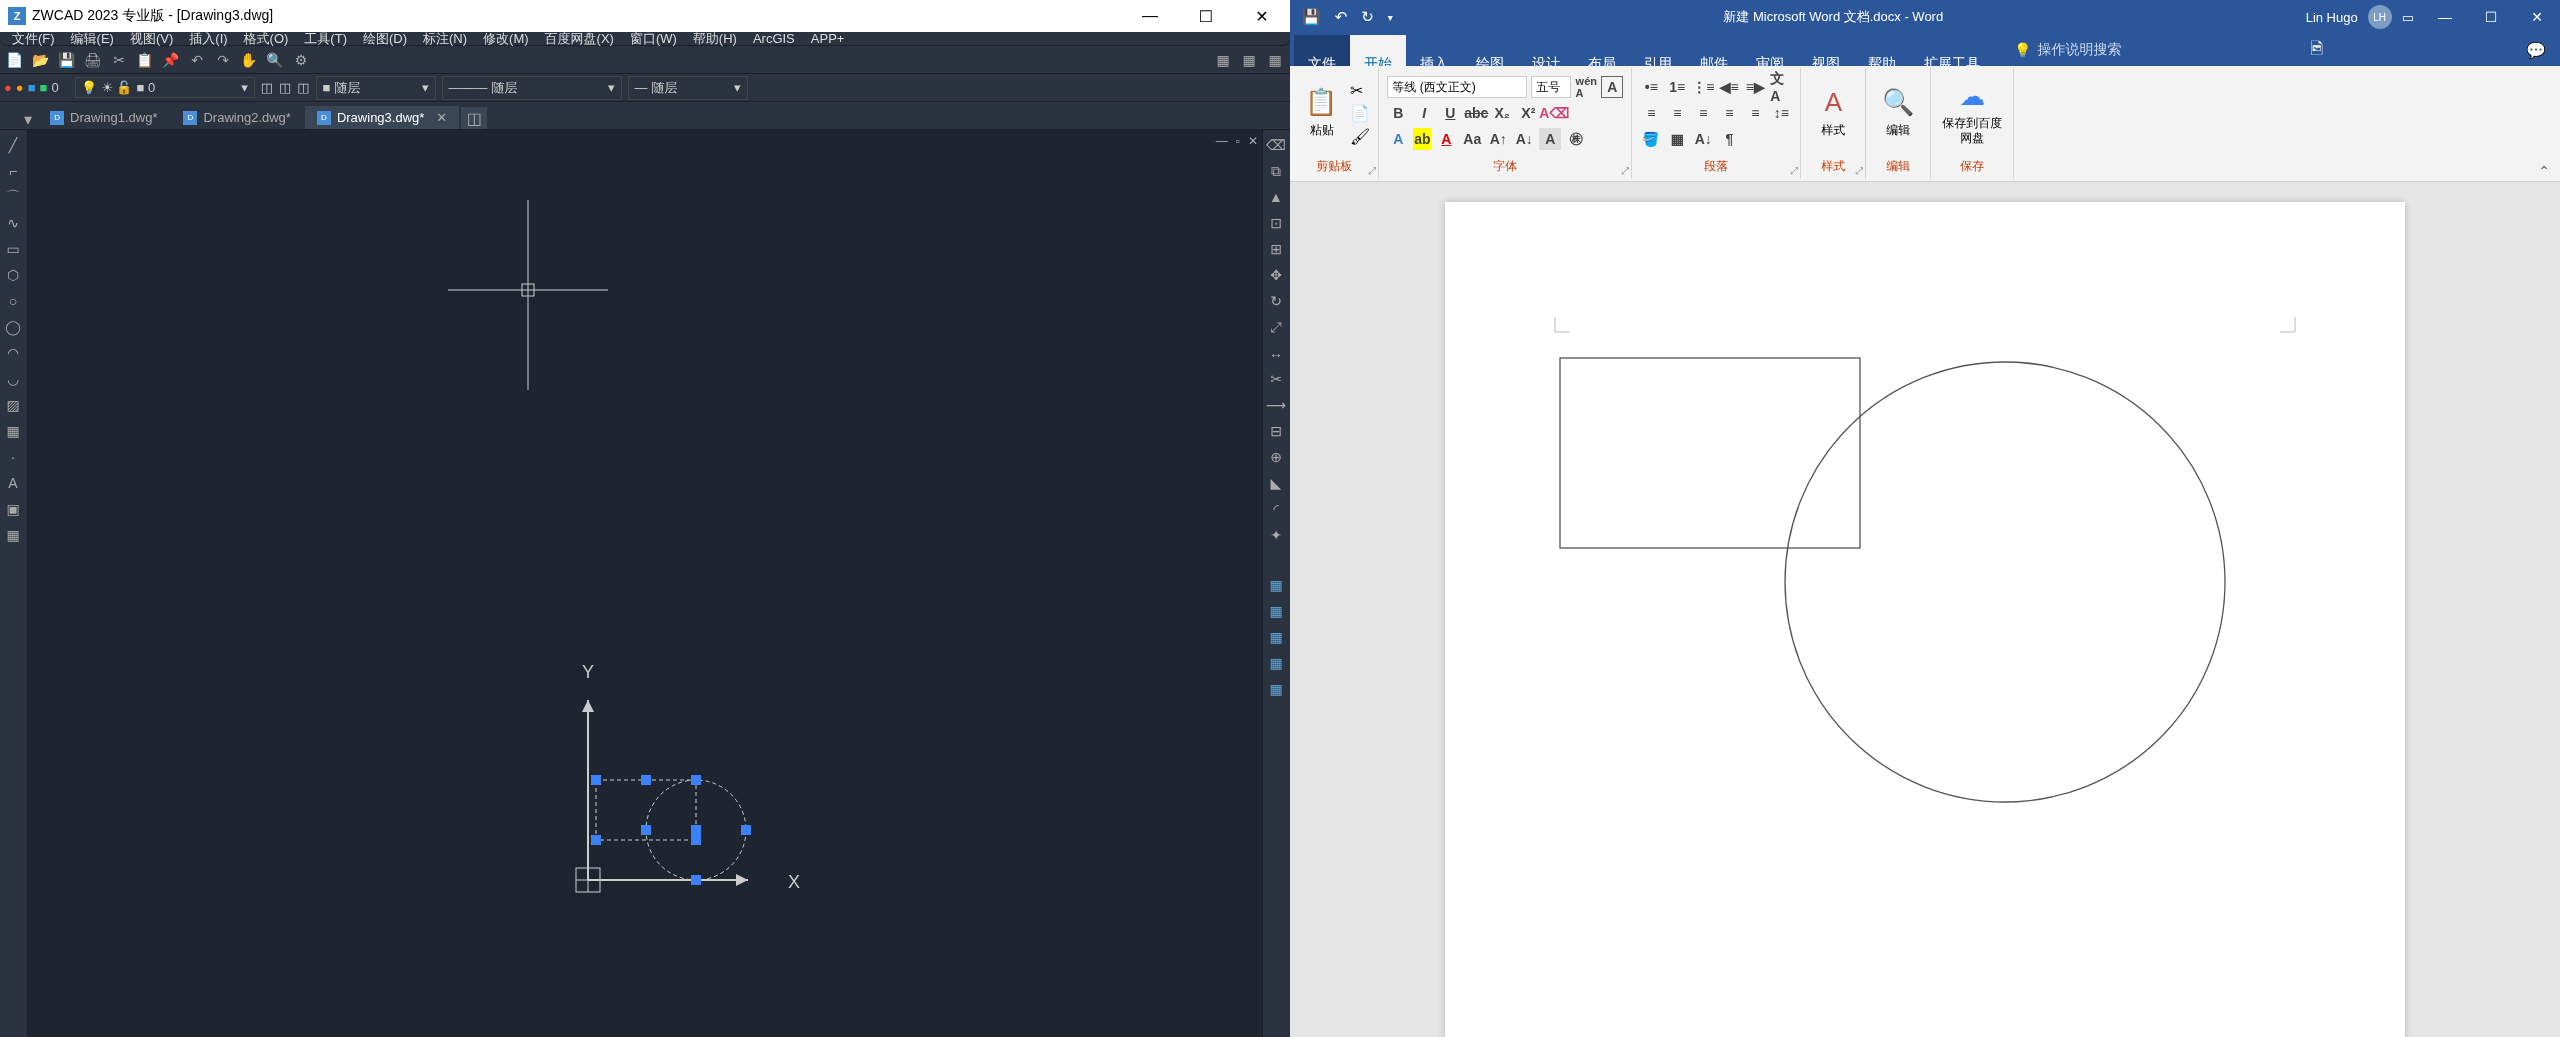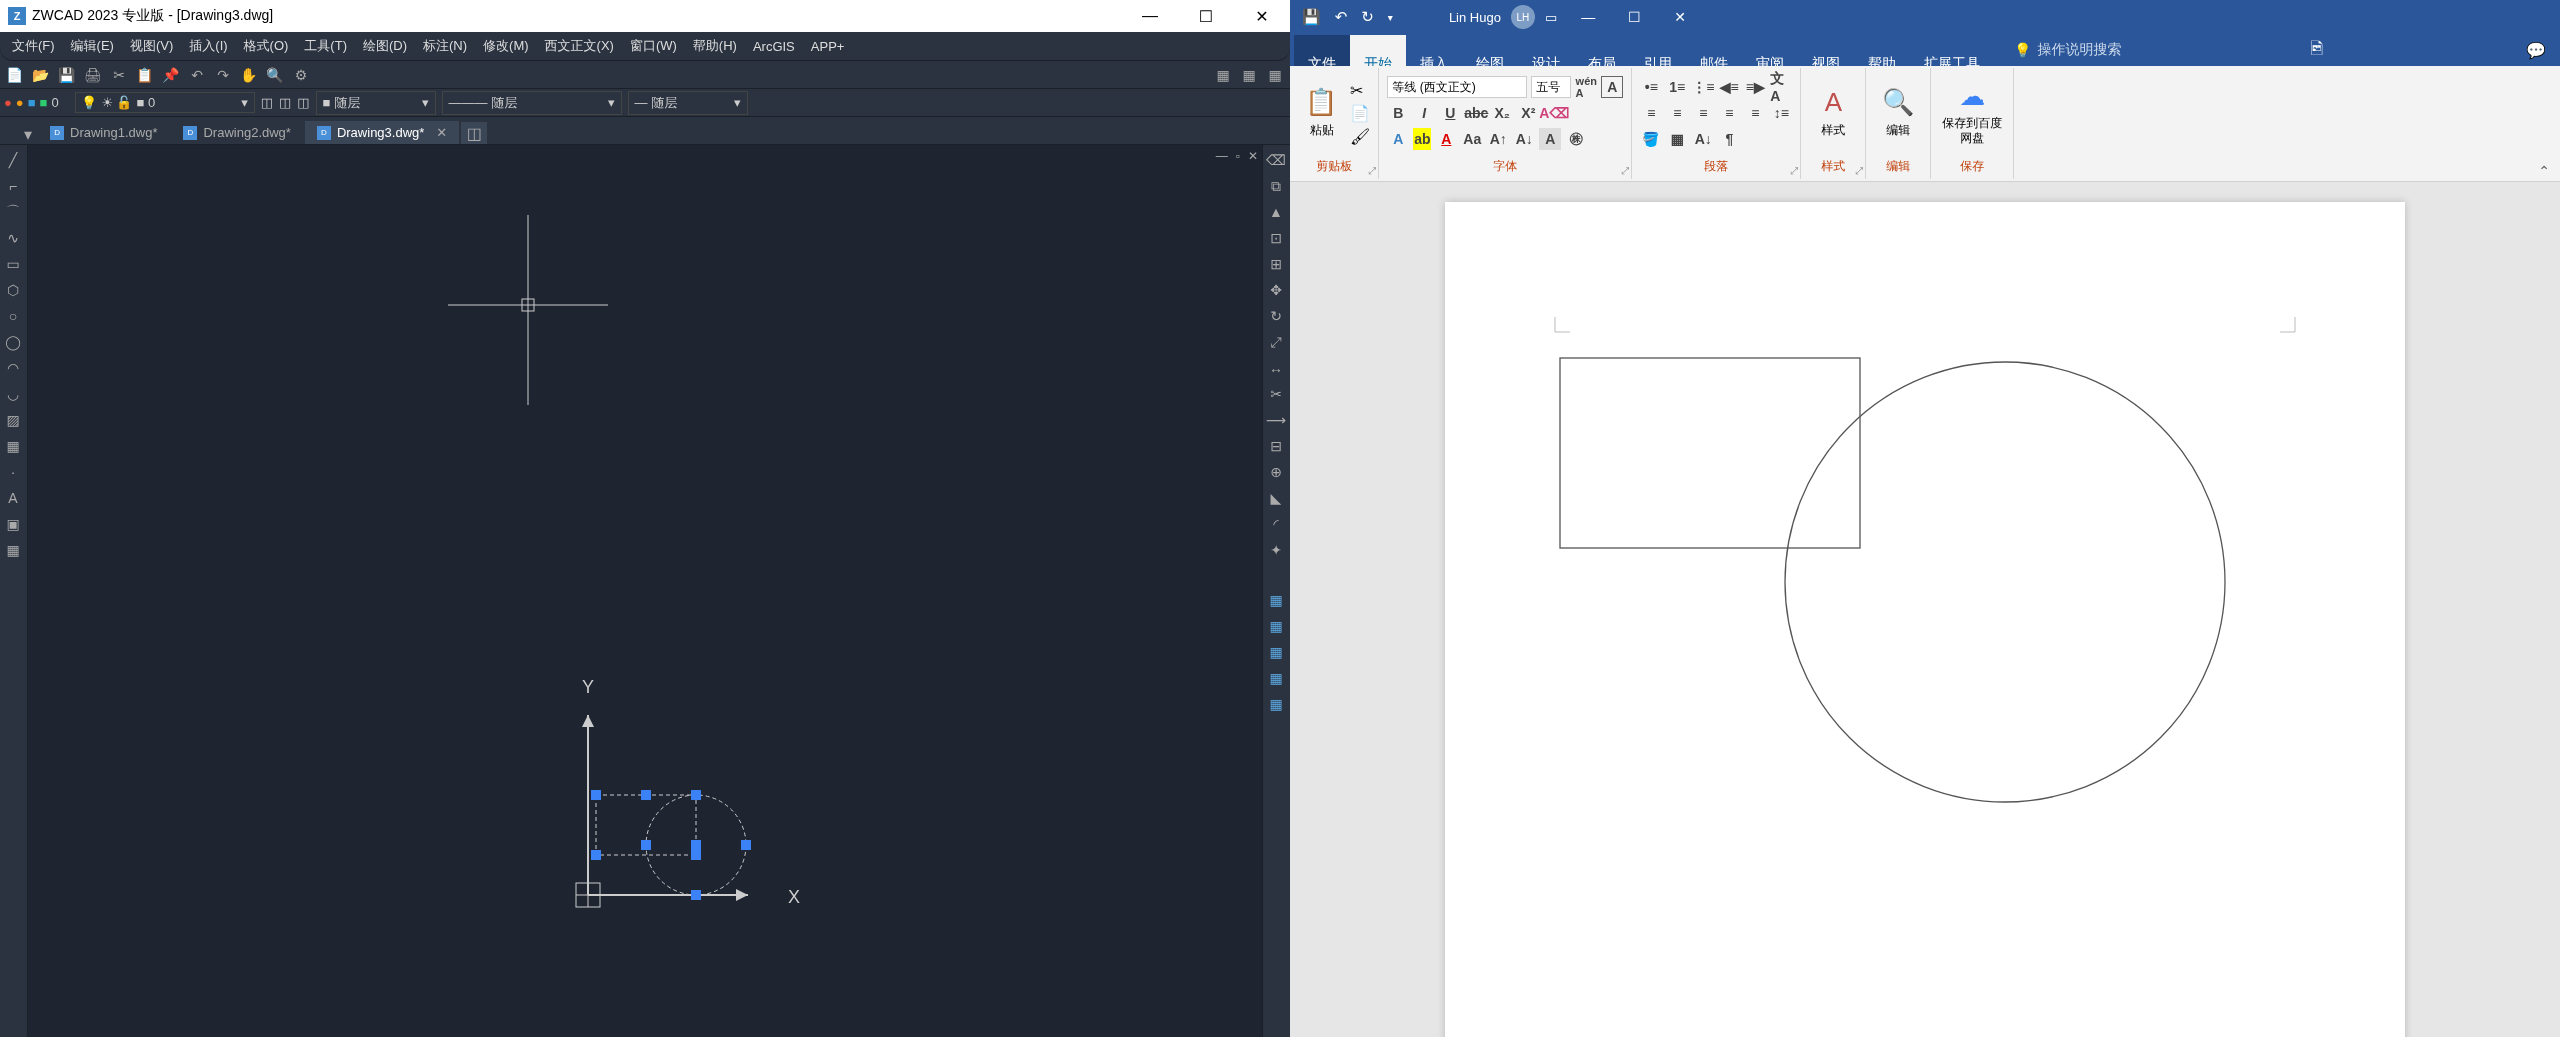--- a/index.html
+++ b/index.html
@@ -2,21 +2,21 @@
 <html><head>
 <meta charset="utf-8">
 <style>
 * { margin: 0; padding: 0; box-sizing: border-box; font-family: "Microsoft YaHei", sans-serif; }
 body { display: flex; width: 2560px; height: 1037px; overflow: hidden; }
 .zwcad { width: 1290px; height: 1037px; background: #2b3340; display: flex; flex-direction: column; }
 .zwcad-titlebar { height: 32px; background: #fff; display: flex; align-items: center; padding: 0 8px; color: #000; font-size: 14px; }
 .zwcad-titlebar .title { flex: 1; display: flex; align-items: center; gap: 6px; }
 .zwcad-titlebar .win-controls { display: flex; gap: 16px; font-size: 16px; }
 .zwcad-titlebar .win-controls span { width: 40px; text-align: center; }
-.zwcad-menubar { height: 29px; background: #2b3340; display: flex; align-items: center; padding: 0 4px; font-size: 13px; color: #ddd; border-bottom: 1px solid #1a1f28; border-radius: 13px; }
+.zwcad-menubar { height: 14px; background: #2b3340; display: flex; align-items: center; padding: 0 4px; font-size: 13px; color: #ddd; border-bottom: 1px solid #1a1f28; border-radius: 13px; }
 .zwcad-menubar .menu-item { padding: 2px 8px; }
 .zwcad-toolbar1 { height: 28px; background: #2b3340; display: flex; align-items: center; padding: 0 4px; gap: 4px; border-bottom: 1px solid #1a1f28; }
 .zwcad-toolbar1 .tool-icon { width: 22px; height: 22px; display: flex; align-items: center; justify-content: center; color: #aaa; font-size: 14px; }
 .zwcad-layerbar { height: 28px; background: #2b3340; display: flex; align-items: center; padding: 0 4px; gap: 6px; border-bottom: 1px solid #1a1f28; color: #ccc; font-size: 13px; }
 .zwcad-layerbar .layer-block { display: flex; align-items: center; gap: 4px; margin-right: 10px; }
 .zwcad-layerbar .layer-dropdown { display: flex; align-items: center; gap: 4px; min-width: 120px; border: 1px solid #444; padding: 2px 6px; }
 .zwcad-tabs { height: 28px; background: #2b3340; display: flex; align-items: flex-end; border-bottom: 1px solid #1a1f28; padding-left: 20px; gap: 2px; }
 .zwcad-tabs .tab { display: flex; align-items: center; gap: 6px; padding: 4px 12px; font-size: 13px; color: #aaa; }
 .zwcad-tabs .tab.active { background: #3a4556; color: #fff; }
 .zwcad-tabs .tab .tab-icon { width: 14px; height: 14px; background: #4a90d9; font-size: 8px; color: #fff; display: flex; align-items: center; justify-content: center; }
@@ -82,21 +82,21 @@
   <div class="zwcad-menubar">
     <span class="menu-item">文件(F)</span>
     <span class="menu-item">编辑(E)</span>
     <span class="menu-item">视图(V)</span>
     <span class="menu-item">插入(I)</span>
     <span class="menu-item">格式(O)</span>
     <span class="menu-item">工具(T)</span>
     <span class="menu-item">绘图(D)</span>
     <span class="menu-item">标注(N)</span>
     <span class="menu-item">修改(M)</span>
-    <span class="menu-item">西文正文(X)</span>
+    <span class="menu-item">百度网盘(X)</span>
     <span class="menu-item">窗口(W)</span>
     <span class="menu-item">帮助(H)</span>
     <span class="menu-item">ArcGIS</span>
     <span class="menu-item">APP+</span>
   </div>
   <div class="zwcad-toolbar1">
     <span class="tool-icon">📄</span>
     <span class="tool-icon">📂</span>
     <span class="tool-icon">💾</span>
     <span class="tool-icon">🖨</span>
@@ -246,20 +246,21 @@
 </div>
 
 <div class="word">
   <div class="word-titlebar">
     <div class="qat">
       <span class="qicon">💾</span>
       <span class="qicon">↶</span>
       <span class="qicon">↻</span>
       <span class="qicon" style="font-size:10px">▾</span>
     </div>
+    <div class="doc-title">新建 Microsoft Word 文档.docx - Word</div>
     <div class="user">
       <span>Lin Hugo</span>
       <span class="avatar">LH</span>
       <span>▭</span>
     </div>
     <div class="win-controls">
       <span>—</span>
       <span>☐</span>
       <span>✕</span>
     </div>

